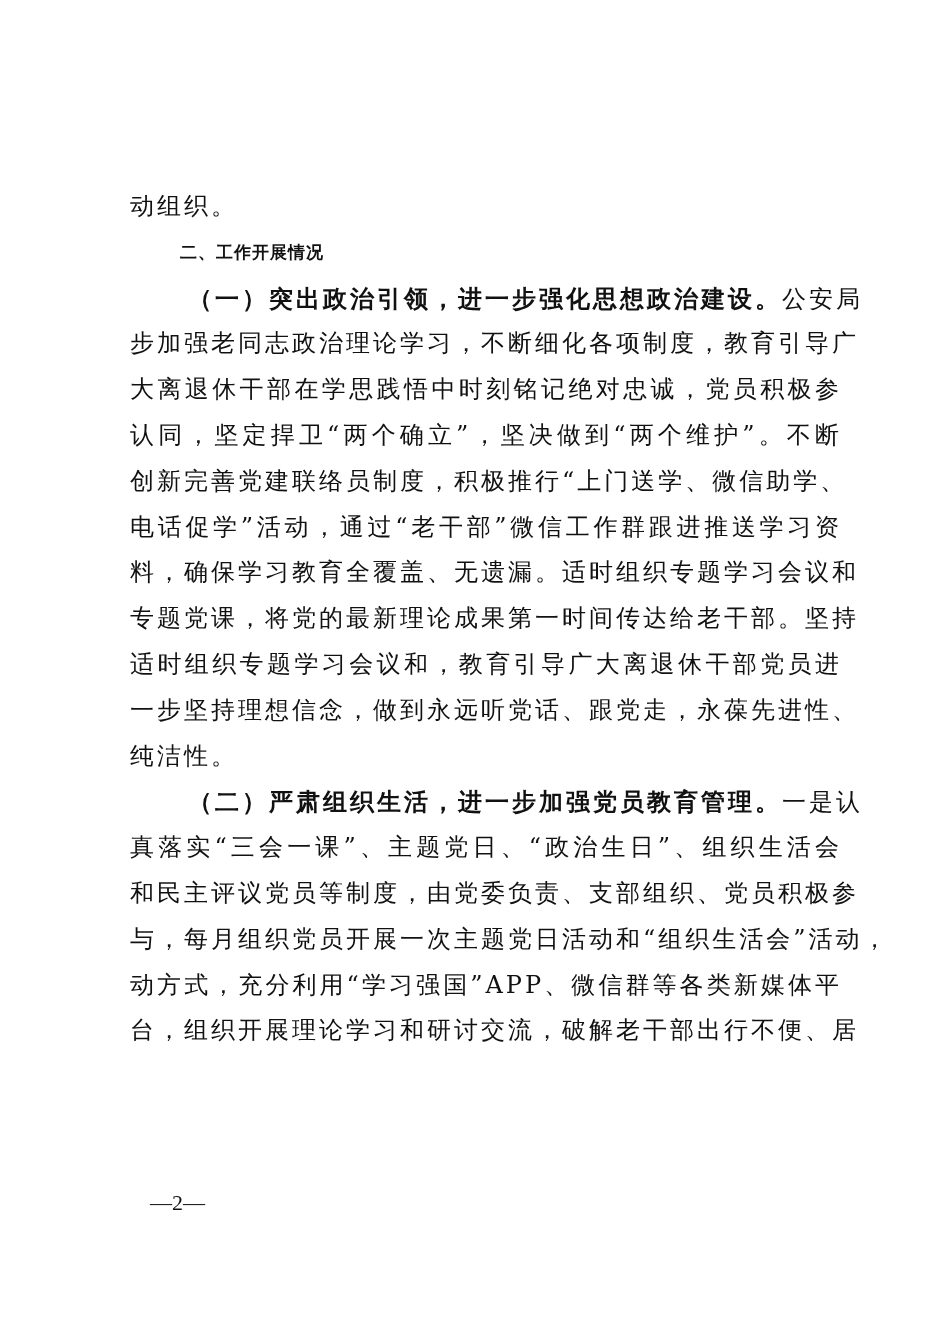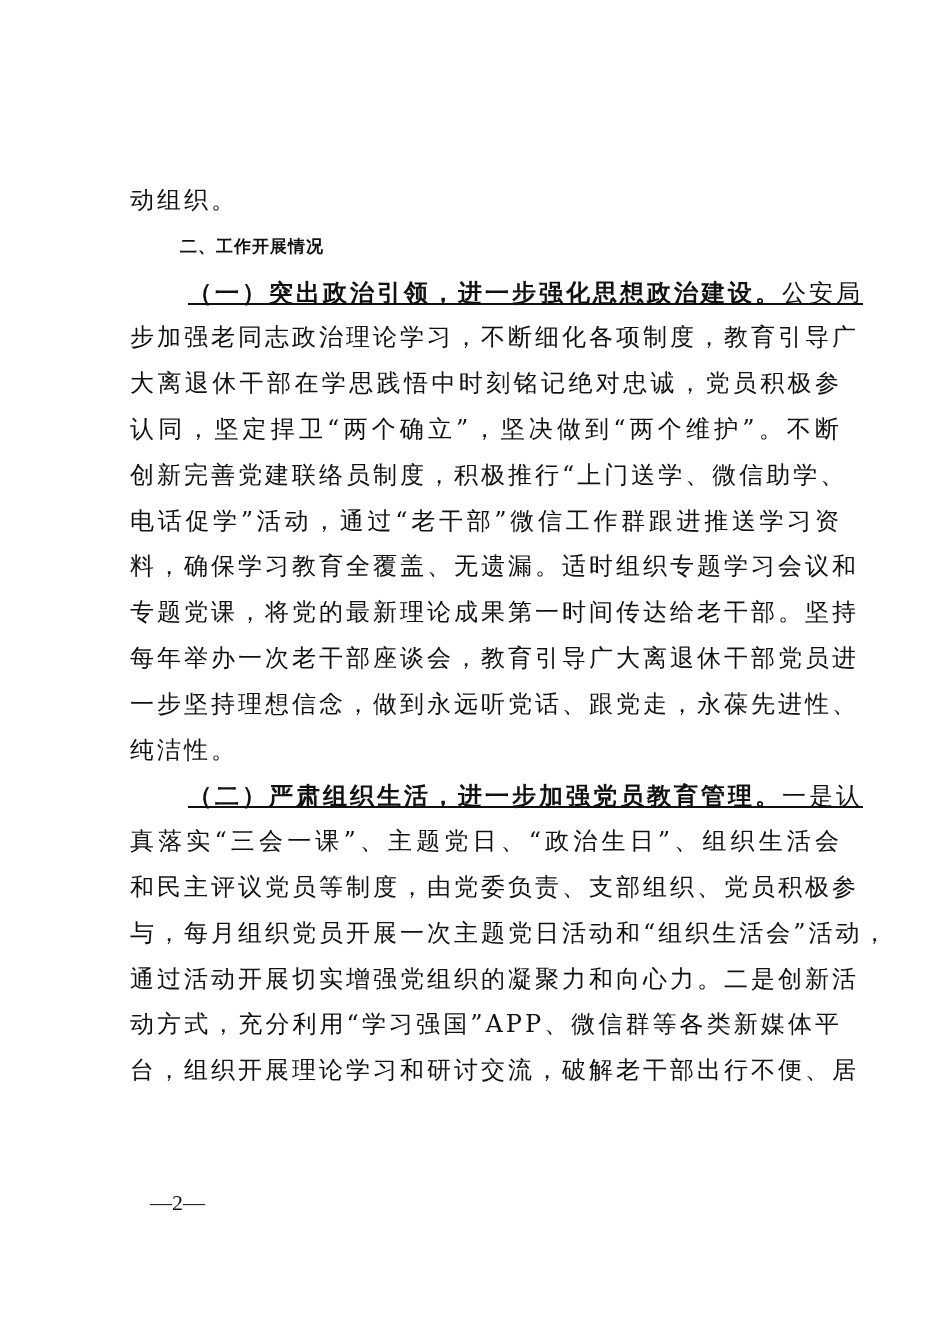--- a/index.html
+++ b/index.html
@@ -3,30 +3,30 @@
   <meta charset="utf-8">
   <style>
     html, body { margin: 0; padding: 0; }
     body {
       width: 950px; height: 1344px; background: #ffffff;
       position: relative; overflow: hidden;
       font-family: "DejaVu Serif", "Liberation Serif", serif;
       color: #111;
     }
     .page {
-      position: absolute; left: 130px; top: 178px; width: 712px;
+      position: absolute; left: 130px; top: 184px; width: 712px;
     }
     .line {
       height: 45.8px; line-height: 45.8px;
       font-size: 24px; white-space: nowrap;
       text-align: justify; text-align-last: justify;
       letter-spacing: 3px;
     }
     .line.last { text-align-last: left; }
-    .indent { padding-left: 58px; text-decoration: underline; }
+    .indent { padding-left: 58px; }
     .heading {
       font-family: "DejaVu Sans", "Liberation Sans", sans-serif;
       font-weight: bold; font-size: 17px; letter-spacing: 1px;
       text-align-last: left; padding-left: 50px;
     }
     .bold { font-weight: bold; }
     .pagenum {
       position: absolute; left: 150px; top: 1190px;
       font-family: "Liberation Serif", serif; font-size: 22px; color: #111;
     }
@@ -39,26 +39,25 @@
   <div class="line heading">二、工作开展情况</div>
 
   <div class="line indent"><span class="bold">（一）突出政治引领，进一步强化思想政治建设。</span><span>公安局</span></div>
   <div class="line">步加强老同志政治理论学习，不断细化各项制度，教育引导广</div>
   <div class="line">大离退休干部在学思践悟中时刻铭记绝对忠诚，党员积极参</div>
   <div class="line">认同，坚定捍卫“两个确立”，坚决做到“两个维护”。不断</div>
   <div class="line">创新完善党建联络员制度，积极推行“上门送学、微信助学、</div>
   <div class="line">电话促学”活动，通过“老干部”微信工作群跟进推送学习资</div>
   <div class="line">料，确保学习教育全覆盖、无遗漏。适时组织专题学习会议和</div>
   <div class="line">专题党课，将党的最新理论成果第一时间传达给老干部。坚持</div>
-  <div class="line">每年举办一次老干部座谈会，教育引导广大离退休干部党员进</div>
+  <div class="line">适时组织专题学习会议和，教育引导广大离退休干部党员进</div>
   <div class="line">一步坚持理想信念，做到永远听党话、跟党走，永葆先进性、</div>
   <div class="line last">纯洁性。</div>
 
   <div class="line indent"><span class="bold">（二）严肃组织生活，进一步加强党员教育管理。</span><span>一是认</span></div>
   <div class="line">真落实“三会一课”、主题党日、“政治生日”、组织生活会</div>
   <div class="line">和民主评议党员等制度，由党委负责、支部组织、党员积极参</div>
   <div class="line">与，每月组织党员开展一次主题党日活动和“组织生活会”活动，</div>
-  <div class="line">通过活动开展切实增强党组织的凝聚力和向心力。二是创新活</div>
   <div class="line">动方式，充分利用“学习强国”APP、微信群等各类新媒体平</div>
   <div class="line">台，组织开展理论学习和研讨交流，破解老干部出行不便、居</div>
 </div>
 
 <div class="pagenum">—2—</div>
 
 </body></html>

